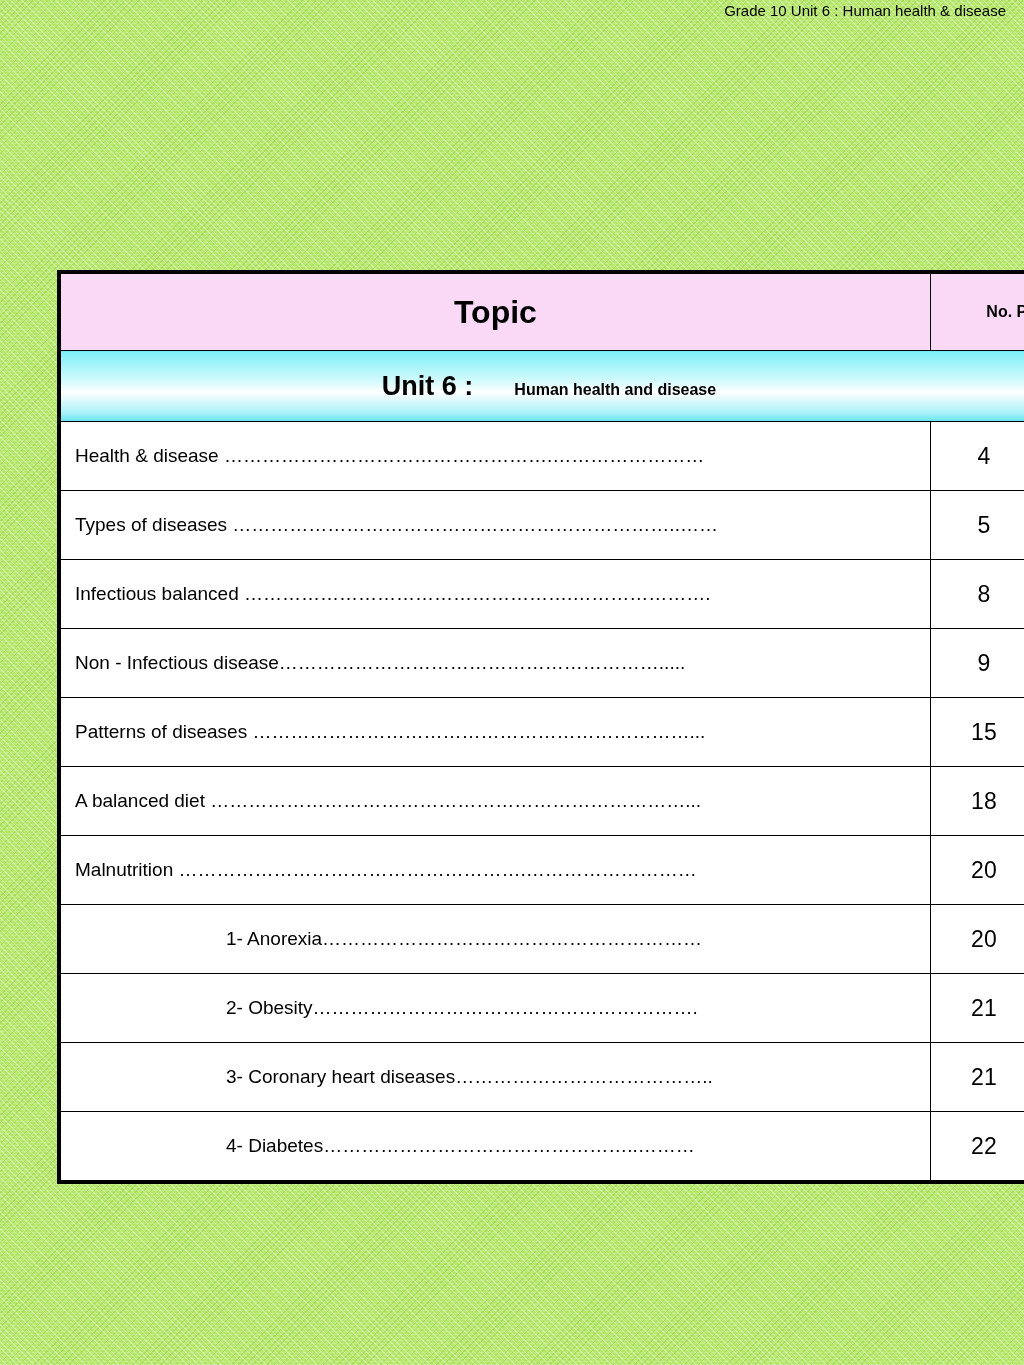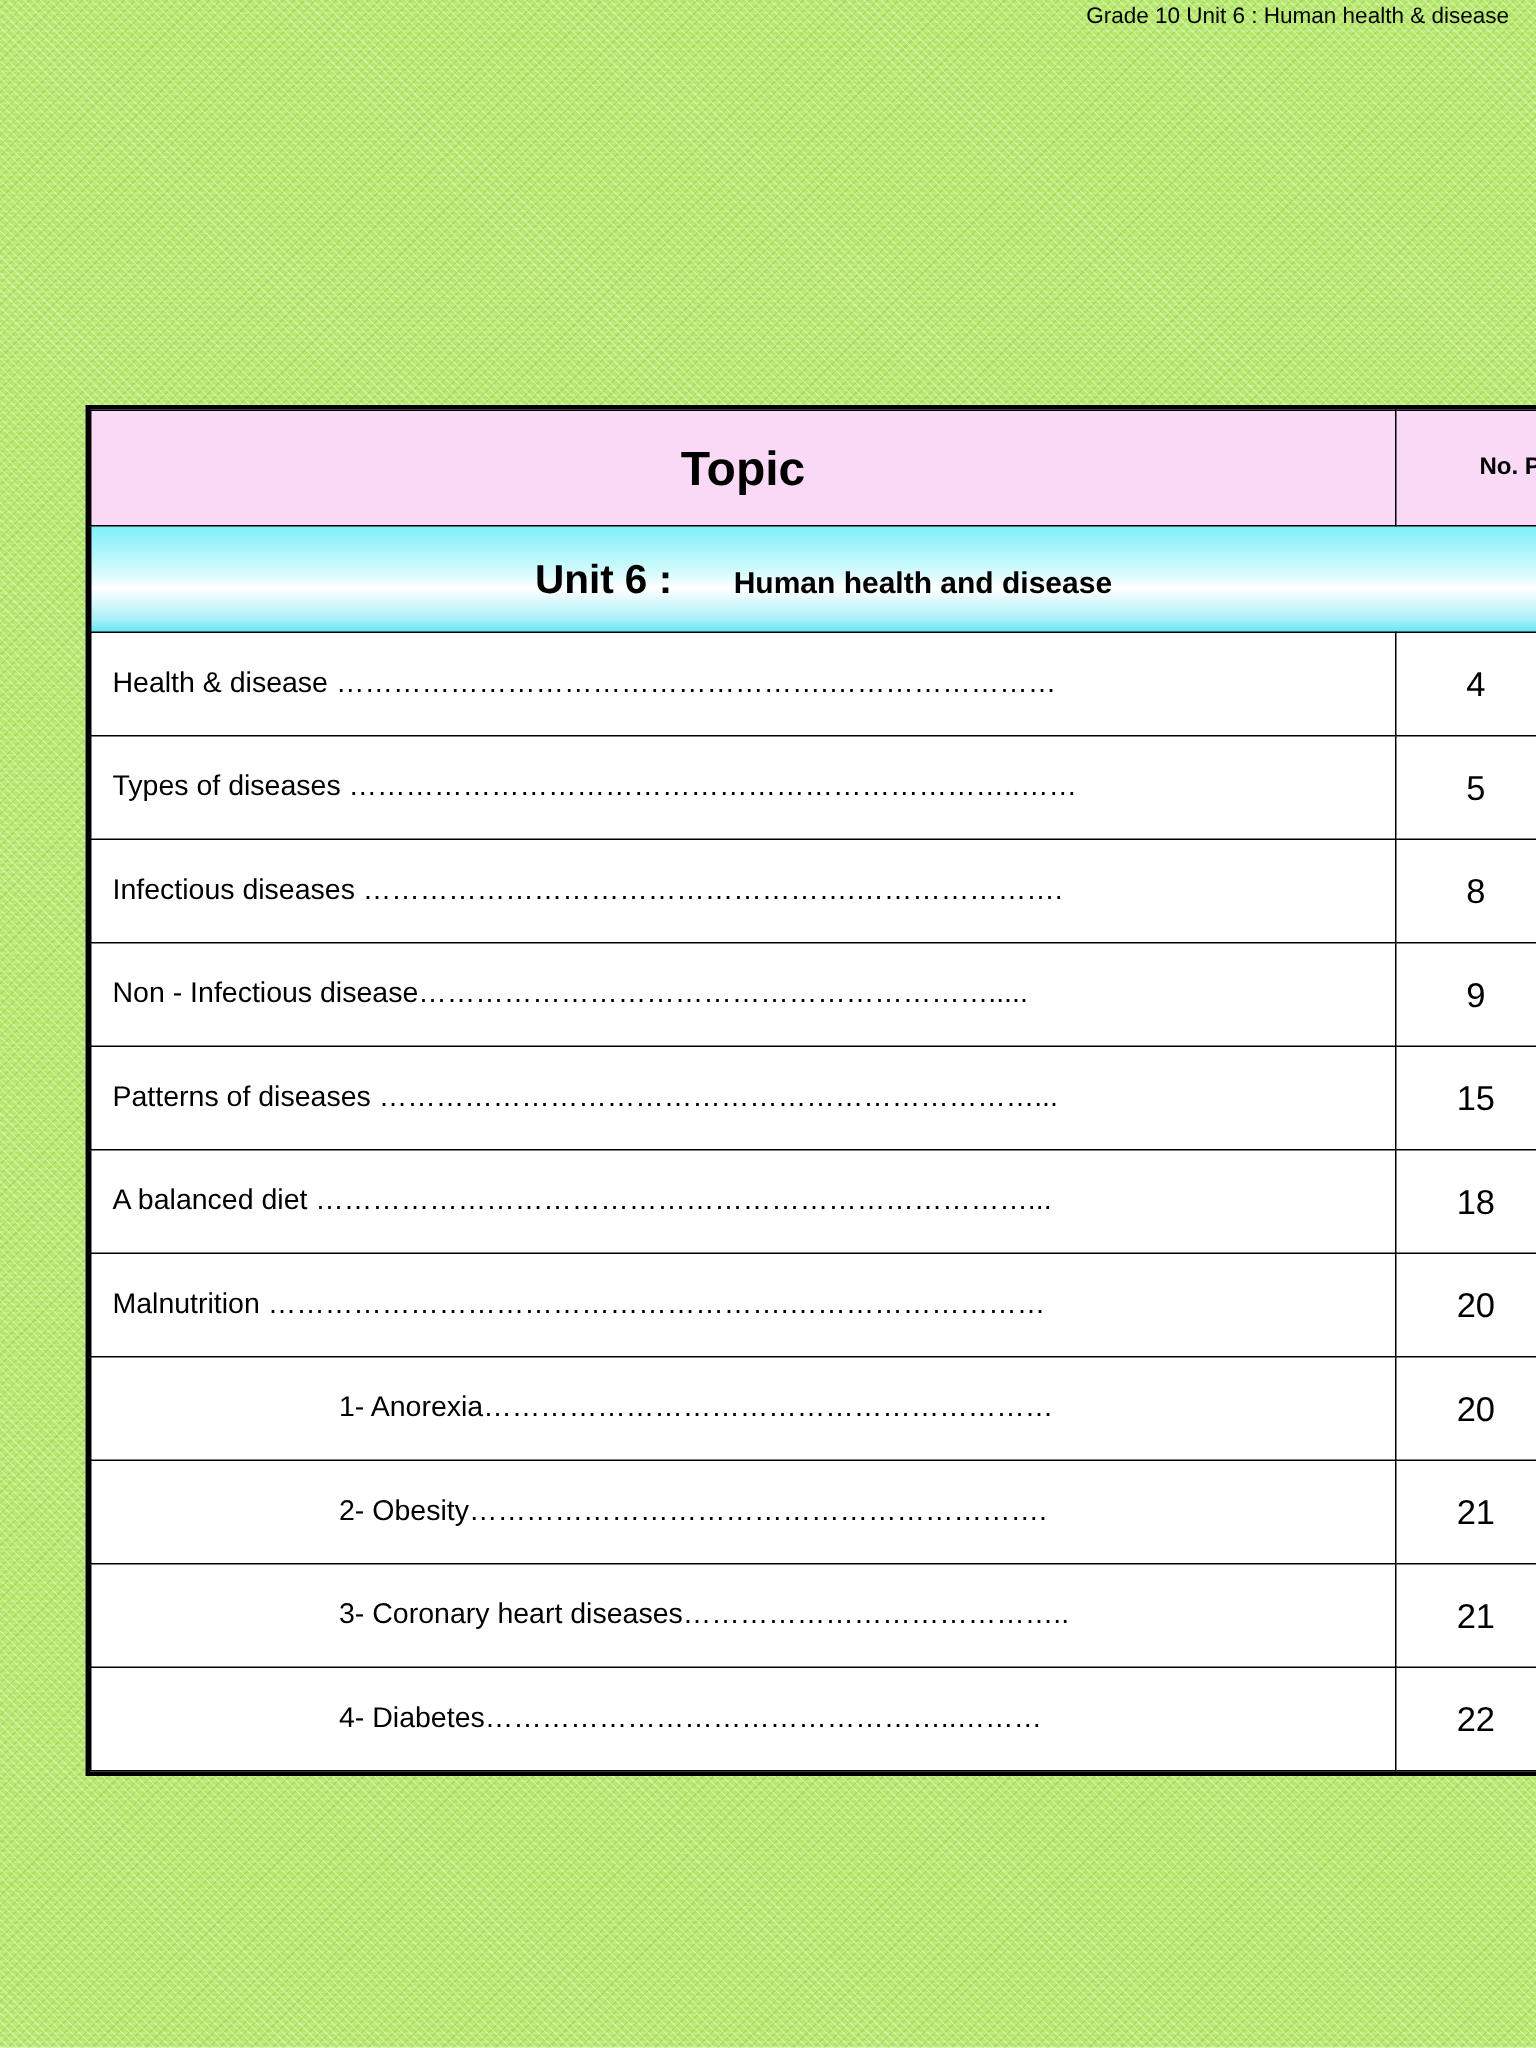--- a/index.html
+++ b/index.html
@@ -110,21 +110,21 @@
   .unit-row .unit-inner {
     font-size: 0;
     white-space: nowrap;
   }
   .unit-row .unit-label {
     font-size: 27px;
     font-weight: bold;
     color: #000;
   }
   .unit-row .unit-name {
-    font-size: 20px;
+    font-size: 16px;
     font-weight: bold;
     color: #000;
     margin-left: 41px;
     text-align: right;
   }
 
   .entry-row td { height: 68px; }
 
   .entry-topic {
     font-size: 19px;
@@ -179,21 +179,21 @@
 
         <tr class="entry-row">
           <td class="entry-topic">Health &amp; disease …………………………………………….……………………</td>
           <td class="entry-page">4</td>
         </tr>
         <tr class="entry-row">
           <td class="entry-topic">Types of diseases ……………………………………………………………..……</td>
           <td class="entry-page">5</td>
         </tr>
         <tr class="entry-row">
-          <td class="entry-topic">Infectious diseases …………………………………………….………………….</td>
+          <td class="entry-topic">Infectious balanced …………………………………………….………………….</td>
           <td class="entry-page">8</td>
         </tr>
         <tr class="entry-row">
           <td class="entry-topic">Non - Infectious disease…………………………………………………….....</td>
           <td class="entry-page">9</td>
         </tr>
         <tr class="entry-row">
           <td class="entry-topic">Patterns of diseases ……………………………………………………………...</td>
           <td class="entry-page">15</td>
         </tr>

